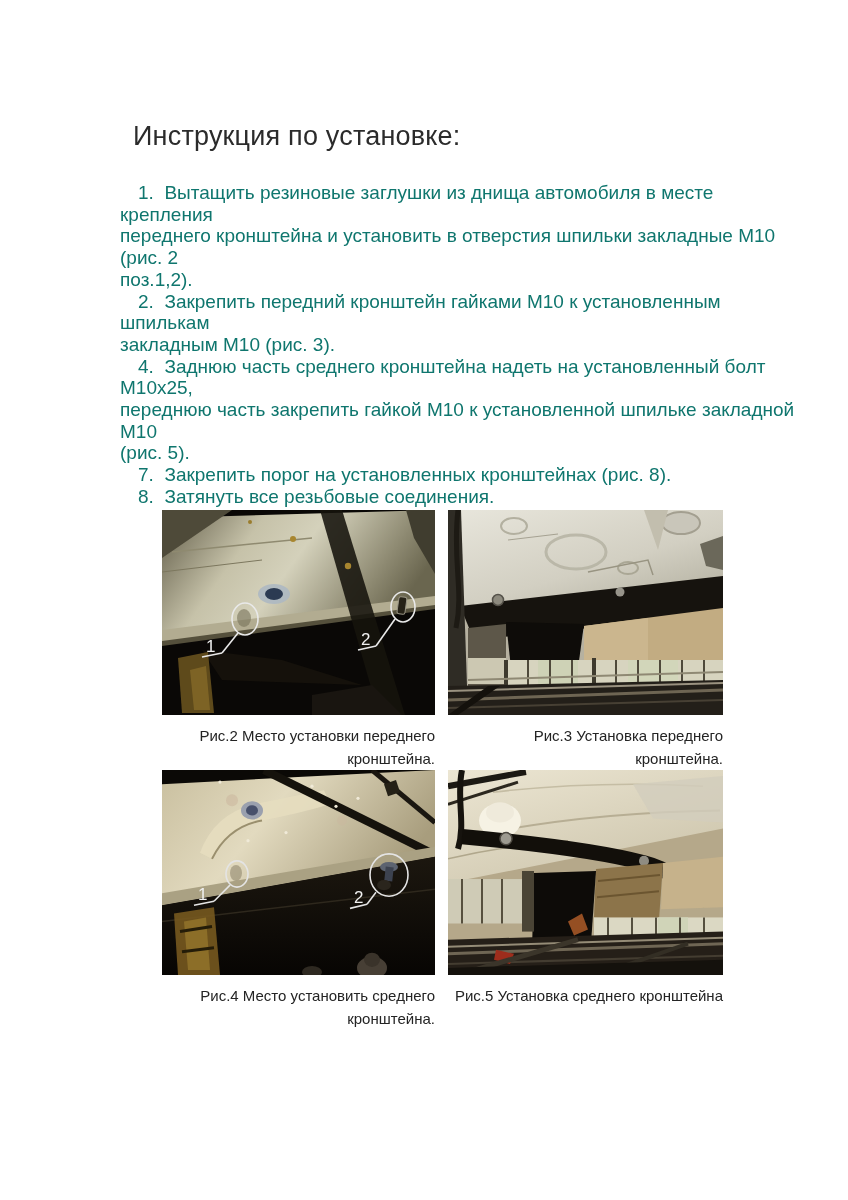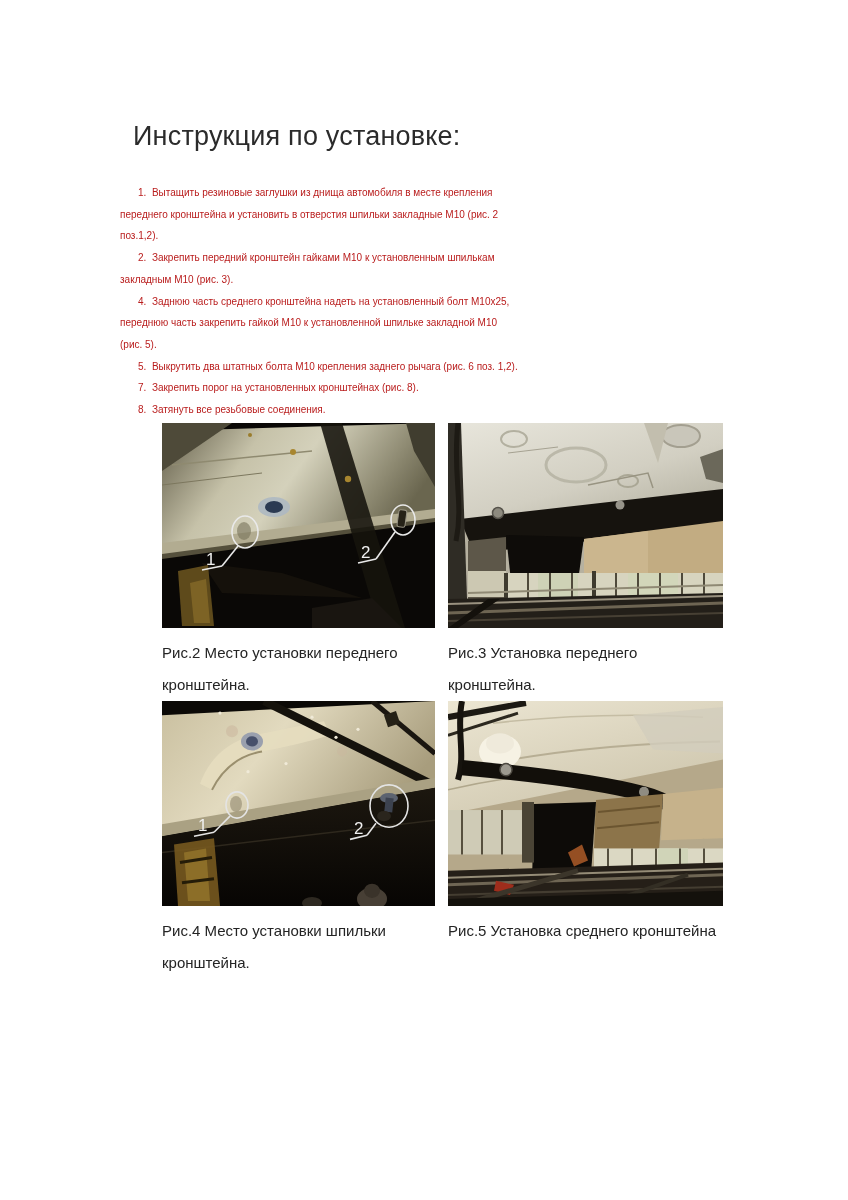--- a/index.html
+++ b/index.html
@@ -19,40 +19,40 @@
     font-weight:400;
     color:#2b2b2b;
     letter-spacing:.2px;
   }
   .steps{
     margin:30px 0 0 120px;
     width:676px;
   }
   .steps p{
     margin:0;
-    font-size:10px;
+    font-size:19px;
     line-height:21.7px;
     text-indent:18px;
     white-space:pre-line;
-    color:#b91c1c;
+    color:#0f766e;
   }
   .figures{
     margin:2px 0 0 162px;
     width:561px;
     display:grid;
     grid-template-columns:273px 275px;
     column-gap:13px;
   }
   .figures figure{margin:0;}
   .figures svg{display:block;width:100%;height:205px;}
   .figures figcaption{
     margin-top:9px;
-    text-align:left;
+    text-align:right;
     font-size:15px;
-    line-height:32px;
+    line-height:23px;
     color:#242424;
     min-height:46px;
   }
   .callout-text{
     font-family:"Liberation Sans",sans-serif;
     font-size:17px;
     fill:#f0f0f0;
   }
 </style>
 </head>
@@ -64,21 +64,20 @@
 
   <div class="steps">
     <p>1.&nbsp; Вытащить резиновые заглушки из днища автомобиля в месте крепления
 переднего кронштейна и установить в отверстия шпильки закладные М10 (рис. 2
 поз.1,2).</p>
     <p>2.&nbsp; Закрепить передний кронштейн гайками М10 к установленным шпилькам
 закладным М10 (рис. 3).</p>
     <p>4.&nbsp; Заднюю часть среднего кронштейна надеть на установленный болт М10х25,
 переднюю часть закрепить гайкой М10 к установленной шпильке закладной М10
 (рис. 5).</p>
-    <p>5.&nbsp; Выкрутить два штатных болта М10 крепления заднего рычага (рис. 6 поз. 1,2).</p>
     <p>7.&nbsp; Закрепить порог на установленных кронштейнах (рис. 8).</p>
     <p>8.&nbsp; Затянуть все резьбовые соединения.</p>
   </div>
 
   <div class="figures">
 
     <figure>
       <svg viewBox="0 0 273 205" preserveAspectRatio="none">
         <defs>
           <linearGradient id="pan2" x1="0" y1="0" x2="1" y2="0.35">
@@ -227,21 +226,21 @@
           <ellipse cx="75" cy="103" rx="11" ry="13"></ellipse>
           <line x1="68" y1="114" x2="52" y2="130"></line>
           <line x1="32" y1="134" x2="52" y2="130"></line>
           <ellipse cx="227" cy="104" rx="19" ry="21"></ellipse>
           <line x1="214" y1="121" x2="205" y2="133"></line>
           <line x1="188" y1="137" x2="205" y2="133"></line>
         </g>
         <text class="callout-text" x="36" y="129">1</text>
         <text class="callout-text" x="192" y="132">2</text>
       </svg>
-      <figcaption>Рис.4 Место установки шпильки кронштейна.</figcaption>
+      <figcaption>Рис.4 Место установить среднего кронштейна.</figcaption>
     </figure>
 
     <figure>
       <svg viewBox="0 0 275 203" preserveAspectRatio="none">
         <defs>
           <linearGradient id="pan5" x1="0" y1="0" x2="0.7" y2="1">
             <stop offset="0" stop-color="#ece6d3"></stop>
             <stop offset="1" stop-color="#cdc5ac"></stop>
           </linearGradient>
         </defs>

